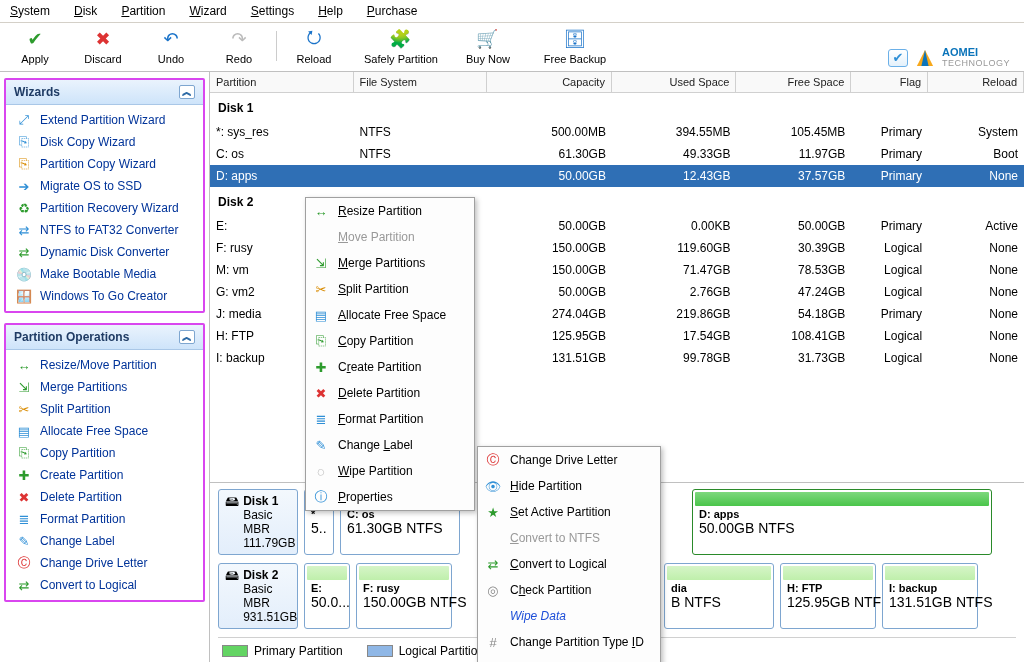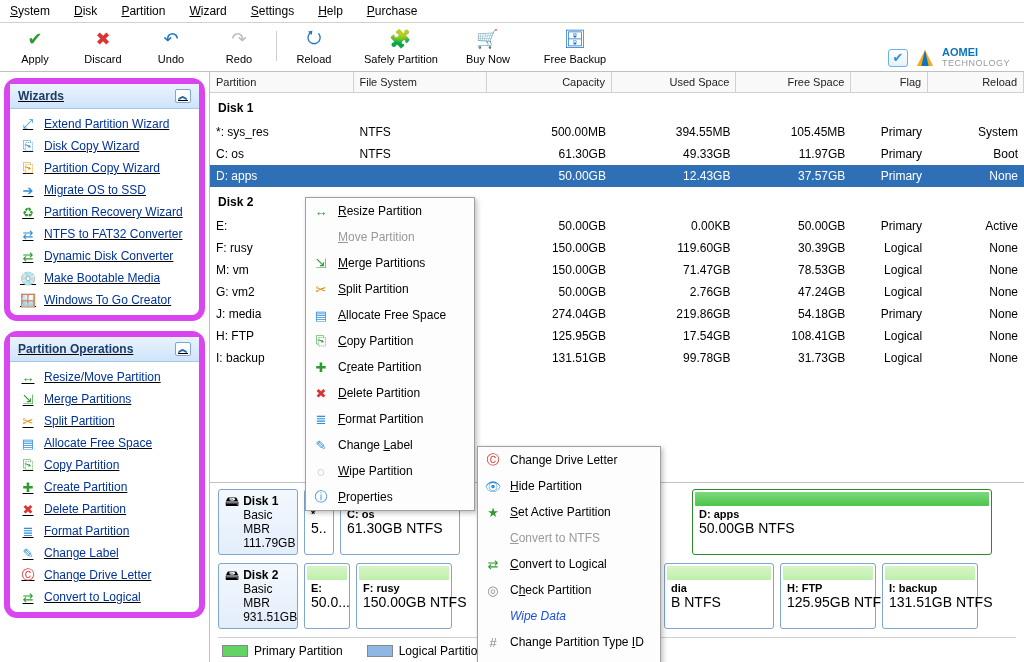--- a/index.html
+++ b/index.html
@@ -14,21 +14,21 @@
 .tool-btn.wide { width: 88px; }
 .tool-icon { width: 24px; height: 24px; display: flex; align-items: center; justify-content: center; font-size: 18px; }
 .tool-label { margin-top: 2px; font-size: 11px; }
 .logo-area { position: absolute; right: 14px; top: 24px; display: flex; align-items: center; gap: 8px; }
 .logo-check { width: 20px; height: 18px; border: 1px solid #6bb0e8; border-radius: 3px; background: linear-gradient(#fff,#e4f1fb); display:flex; align-items:center; justify-content:center; color:#2f8fd6; font-size:13px;}
 .logo { width: 18px; height: 18px; }
 .logo-text { color: #0b74ba; font-weight: bold; font-size: 11px; line-height: 1; }
 .logo-sub { color: #999; font-size: 9px; letter-spacing: .5px; }
 .main { display: flex; height: calc(100% - 70px); }
 .sidebar { width: 210px; background: #fff; border-right: 1px solid #c0c0c0; overflow-y: auto; padding: 6px 4px; }
-.panel { border: 6px solid #d946ef; border-radius: 13px; margin-bottom: 10px; background: #fff; text-decoration: underline; }
+.panel { border: 2px solid #d946ef; border-radius: 2px; margin-bottom: 10px; background: #fff; }
 .panel-header { background: linear-gradient(#eaf3fd,#cee4fa); padding: 5px 8px; font-weight: bold; color: #1f3b64; border-bottom: 1px solid #a9c7e7; display:flex; justify-content:space-between; align-items:center;}
 .panel-toggle { width: 16px; height: 14px; border:1px solid #7ea6d0; border-radius:2px; background:#fff; display:flex; align-items:center; justify-content:center; font-size:10px; color:#2d6aa5;}
 .panel-body { padding: 4px 0; }
 .panel-item { display: flex; align-items: center; gap: 8px; padding: 3px 10px; cursor: pointer; color: #003399; }
 .pi-icon { width: 16px; height: 16px; display:flex; align-items:center; justify-content:center; font-size:13px; }
 .content { flex: 1; display: flex; flex-direction: column; overflow: hidden; position:relative; }
 .grid-header { display: flex; background: #f9f9f9; border-bottom: 1px solid #d0d0d0; }
 .gh-cell { padding: 4px 6px; border-right: 1px solid #d0d0d0; font-size: 11px; color: #222; }
 .col-part { width: 150px; }
 .col-fs { width: 140px; }

